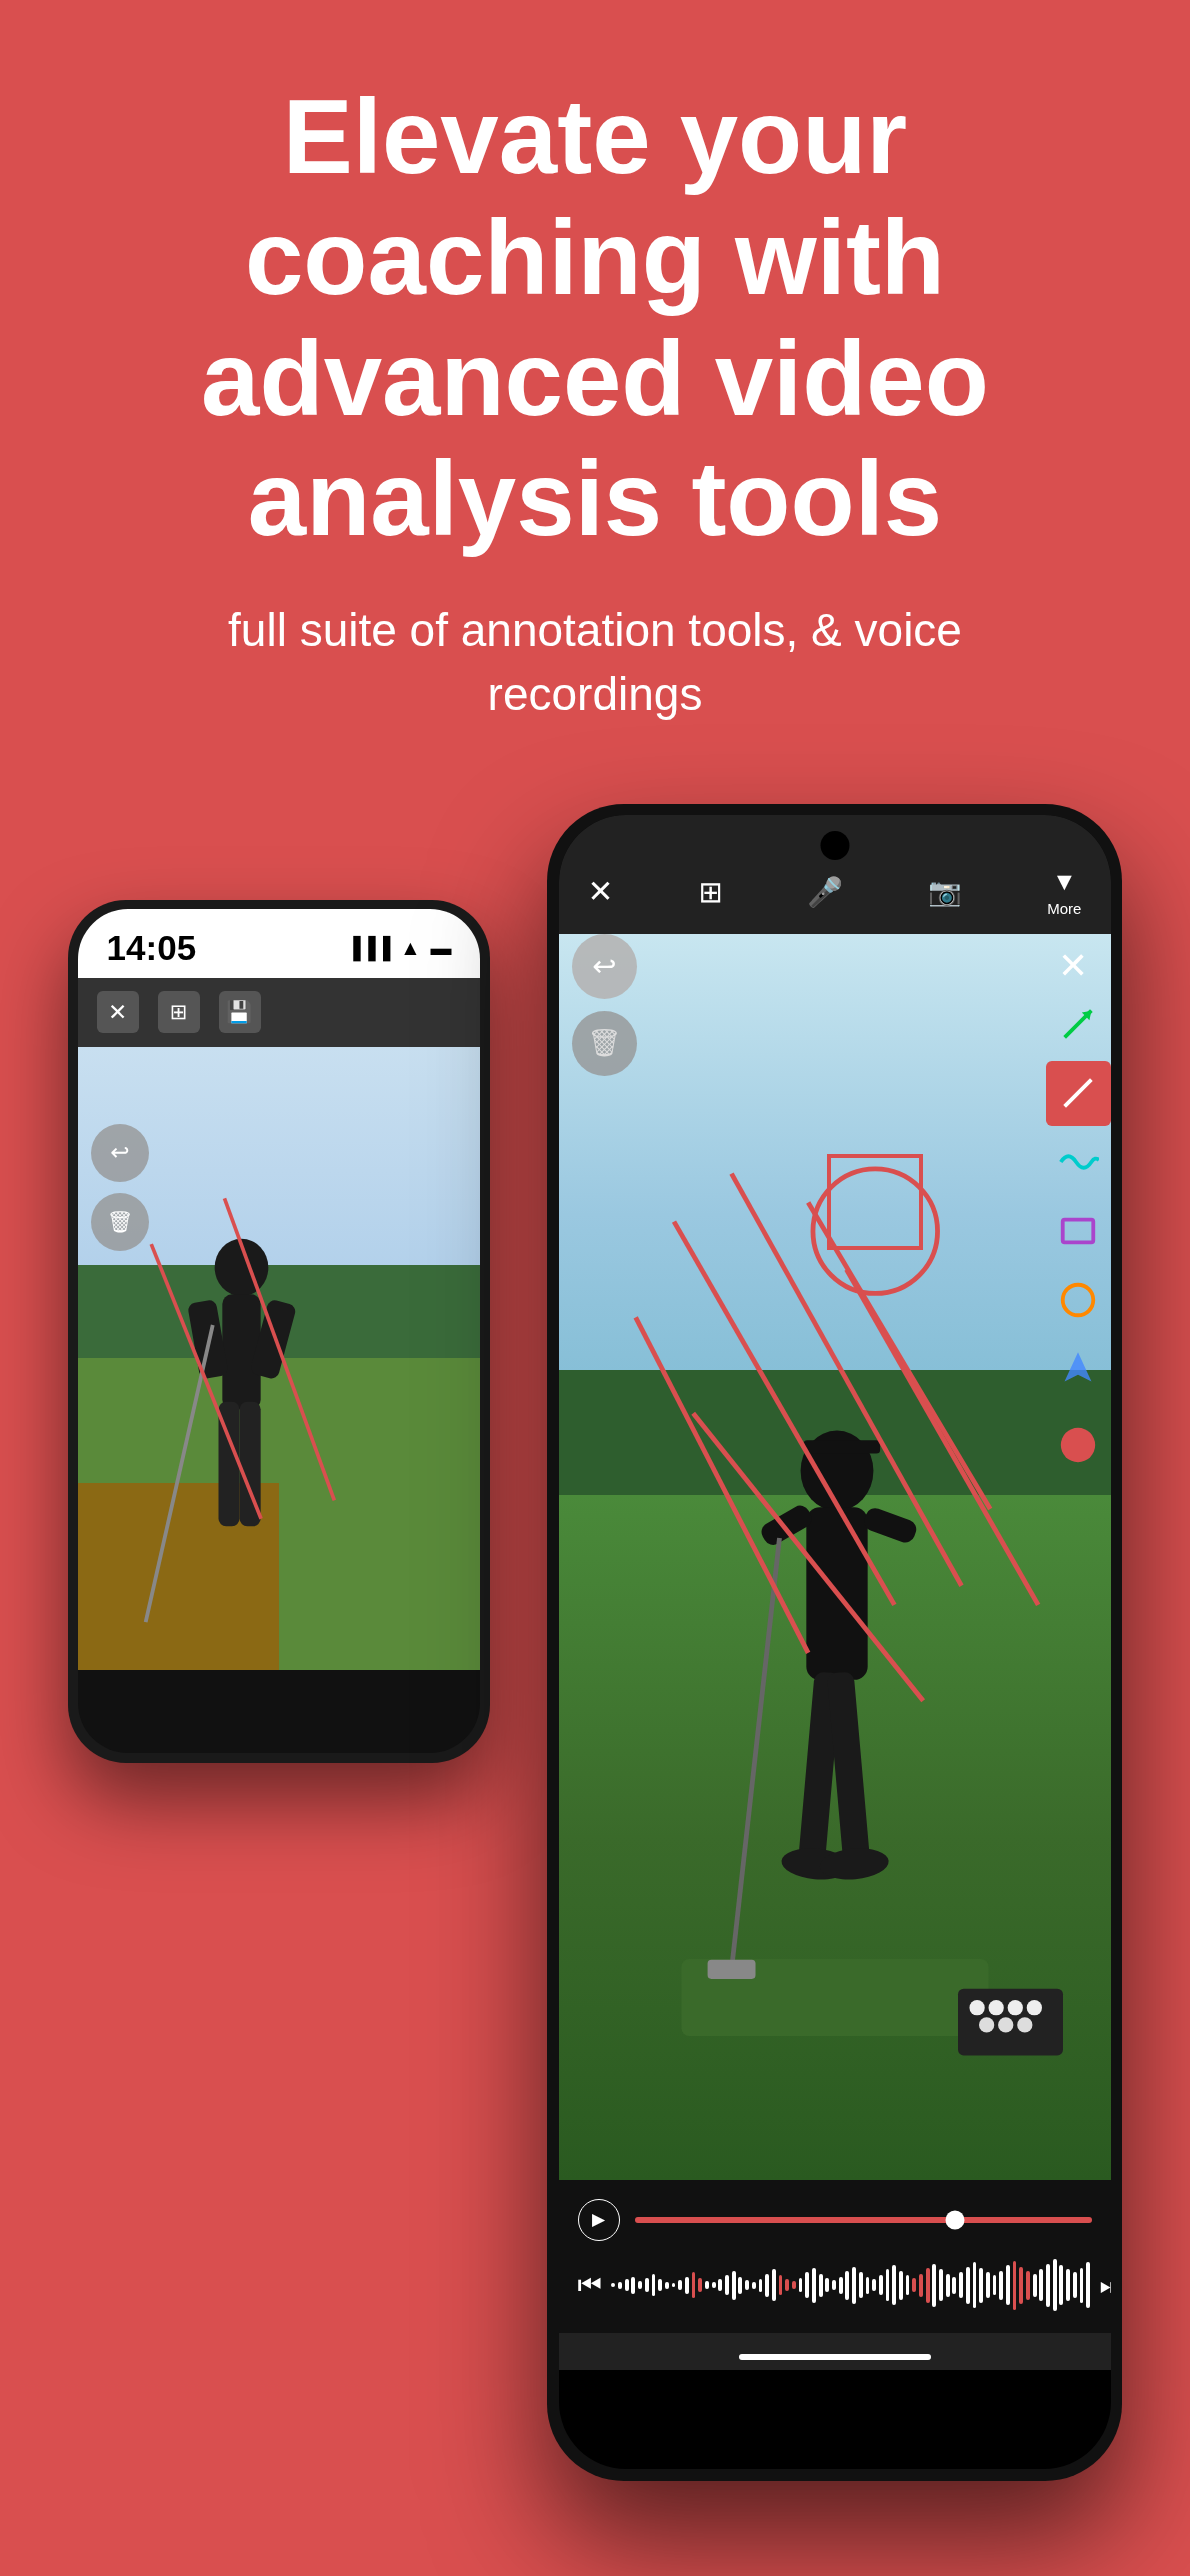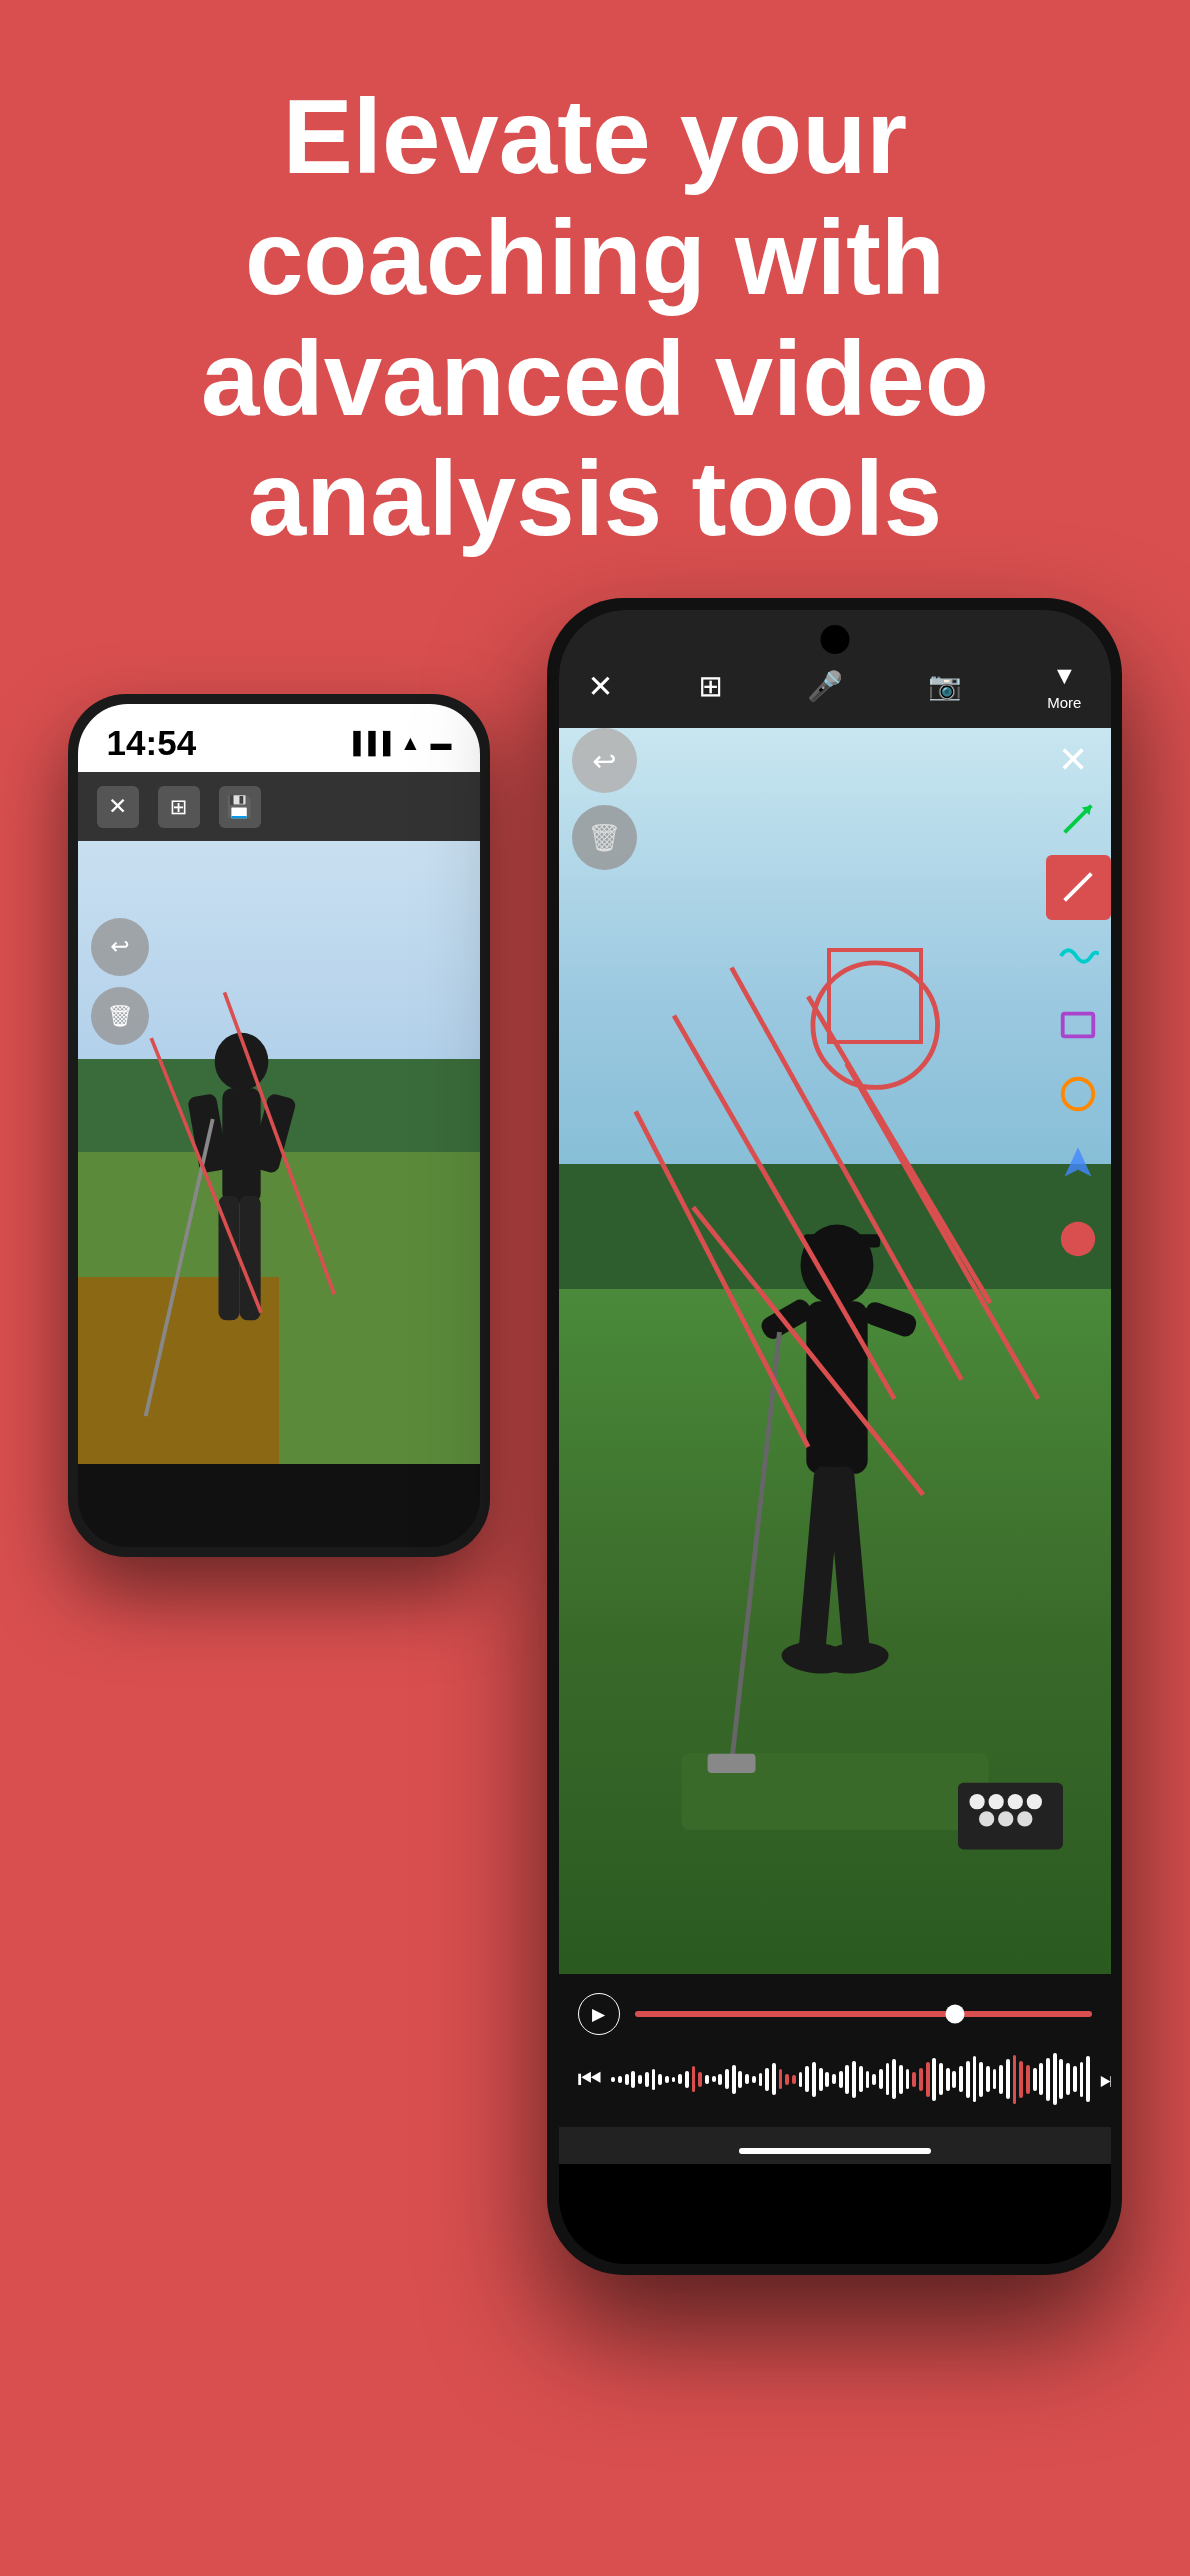--- a/index.html
+++ b/index.html
@@ -367,28 +367,29 @@
     .tool-purple { background: transparent; }
     .tool-orange { background: transparent; }
     .tool-blue { background: transparent; }
   </style>
 </head>
 <body>
 
 <div class="page-wrapper">
 
   <h1 class="hero-title">Elevate your coaching with advanced video analysis tools</h1>
+  <p class="hero-subtitle">full suite of annotation tools, &amp; voice recordings</p>
 
   <div class="phones-container">
 
     <div class="phone-back">
       <div class="phone-back-screen">
 
         <div class="phone-back-status">
-          <span class="phone-back-time">14:54</span>
+          <span class="phone-back-time">14:05</span>
           <div style="display:flex;gap:9.6px;align-items:center;">
             <span style="font-size:21px;color:#000;">▐▐▐</span>
             <span style="font-size:21px;color:#000;">▲</span>
             <span style="font-size:21px;color:#000;">▬</span>
           </div>
         </div>
 
         <div class="phone-back-toolbar">
           <div class="toolbar-icon-back">
             <span style="color:#fff;font-size:23px;">✕</span>

